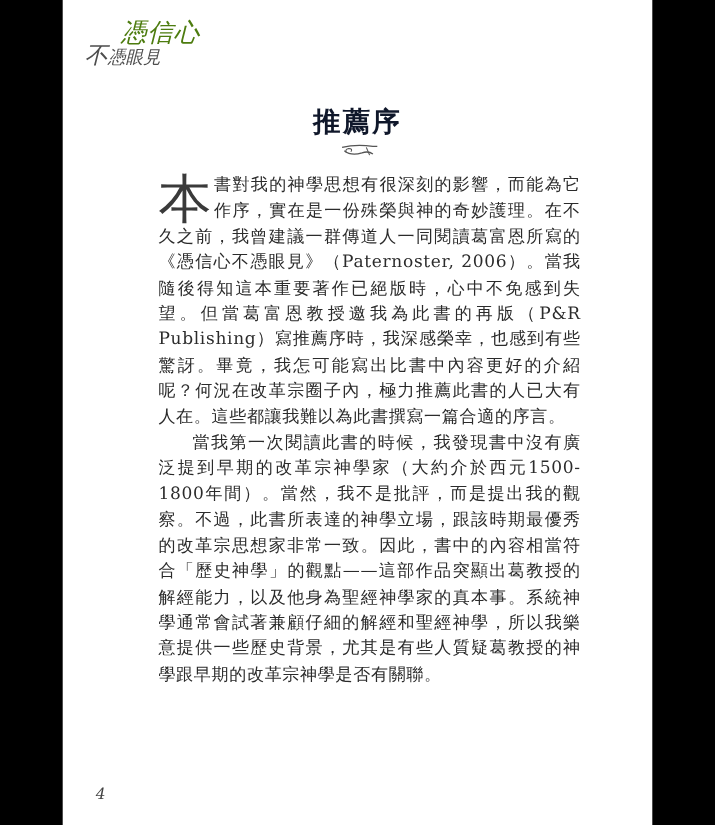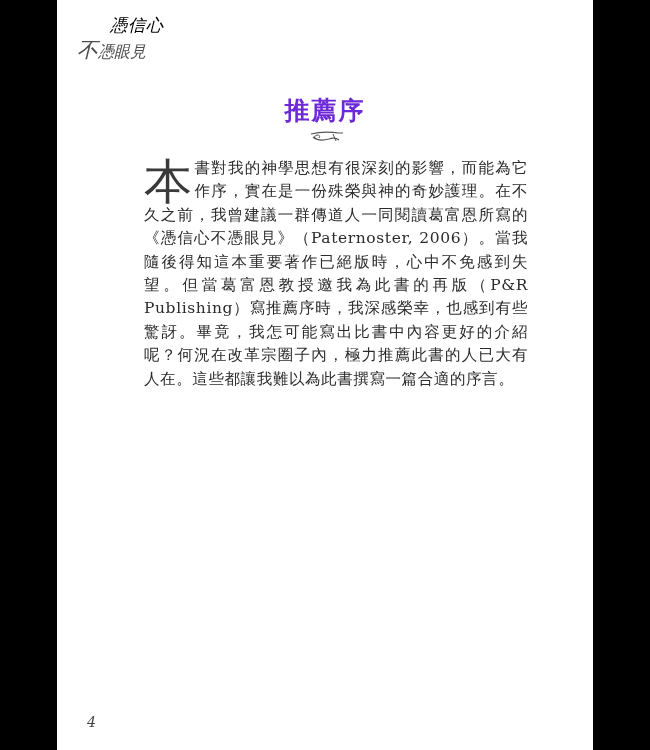--- a/index.html
+++ b/index.html
@@ -24,24 +24,24 @@
       top: 14px;
       width: 110px;
       height: 50px;
       color: #555555;
       font-family: "DejaVu Serif", serif;
     }
     .running-title .line1 {
       position: absolute;
       left: 33px;
       top: 0;
-      font-size: 17px;
+      font-size: 23px;
       font-style: italic;
       letter-spacing: 1px;
-      color: #000000;
+      color: #4d7c0f;
     }
     .running-title .line2 {
       position: absolute;
       left: 0;
       top: 22px;
       font-size: 16px;
       font-style: italic;
       color: #4d4d4d;
     }
     .running-title .line2 .big {
@@ -49,21 +49,21 @@
     }
     .heading {
       position: absolute;
       left: 0;
       width: 536px;
       top: 94px;
       text-align: center;
       font-family: "DejaVu Serif", serif;
       font-weight: bold;
       font-size: 25px;
-      color: #6d28d9;
+      color: #0f172a;
       letter-spacing: 2px;
     }
     .ornament {
       position: absolute;
       left: 252px;
       top: 130px;
       width: 36px;
       height: 14px;
     }
     .body-text {
@@ -116,17 +116,18 @@
 
   <svg class="ornament" viewBox="0 0 36 14">
     <path d="M2 4 Q14 1 30 3 L34 3" stroke="#555" stroke-width="1.2" fill="none"></path>
     <path d="M4 7 Q10 12 20 9 Q26 7 30 10" stroke="#555" stroke-width="1.2" fill="none"></path>
     <path d="M6 9 Q4 6 8 5 Q12 5 10 8" stroke="#555" stroke-width="1" fill="none"></path>
     <path d="M24 4 L27 11" stroke="#555" stroke-width="1" fill="none"></path>
   </svg>
 
   <div class="body-text">
     <p><span class="dropcap">本</span><span>書對我的神學思想有很深刻的影響，而能為它作序，實在是一份殊榮與神的奇妙護理。在不久之前，我曾建議一群傳道人一同閱讀葛富恩所寫的《憑信心不憑眼見》（Paternoster, 2006）。當我隨後得知這本重要著作已絕版時，心中不免感到失望。但當葛富恩教授邀我為此書的再版（P&amp;R Publishing）寫推薦序時，我深感榮幸，也感到有些驚訝。畢竟，我怎可能寫出比書中內容更好的介紹呢？何況在改革宗圈子內，極力推薦此書的人已大有人在。這些都讓我難以為此書撰寫一篇合適的序言。</span></p>
+    <p class="indent">當我第一次閱讀此書的時候，我發現書中沒有廣泛提到早期的改革宗神學家（大約介於西元1500-1800年間）。當然，我不是批評，而是提出我的觀察。不過，此書所表達的神學立場，跟該時期最優秀的改革宗思想家非常一致。因此，書中的內容相當符合「歷史神學」的觀點——這部作品突顯出葛教授的解經能力，以及他身為聖經神學家的真本事。系統神學通常會試著兼顧仔細的解經和聖經神學，所以我樂意提供一些歷史背景，尤其是有些人質疑葛教授的神學跟早期的改革宗神學是否有關聯。</p>
   </div>
 
   <div class="page-number">4</div>
 
 </div>
 
 </body></html>

